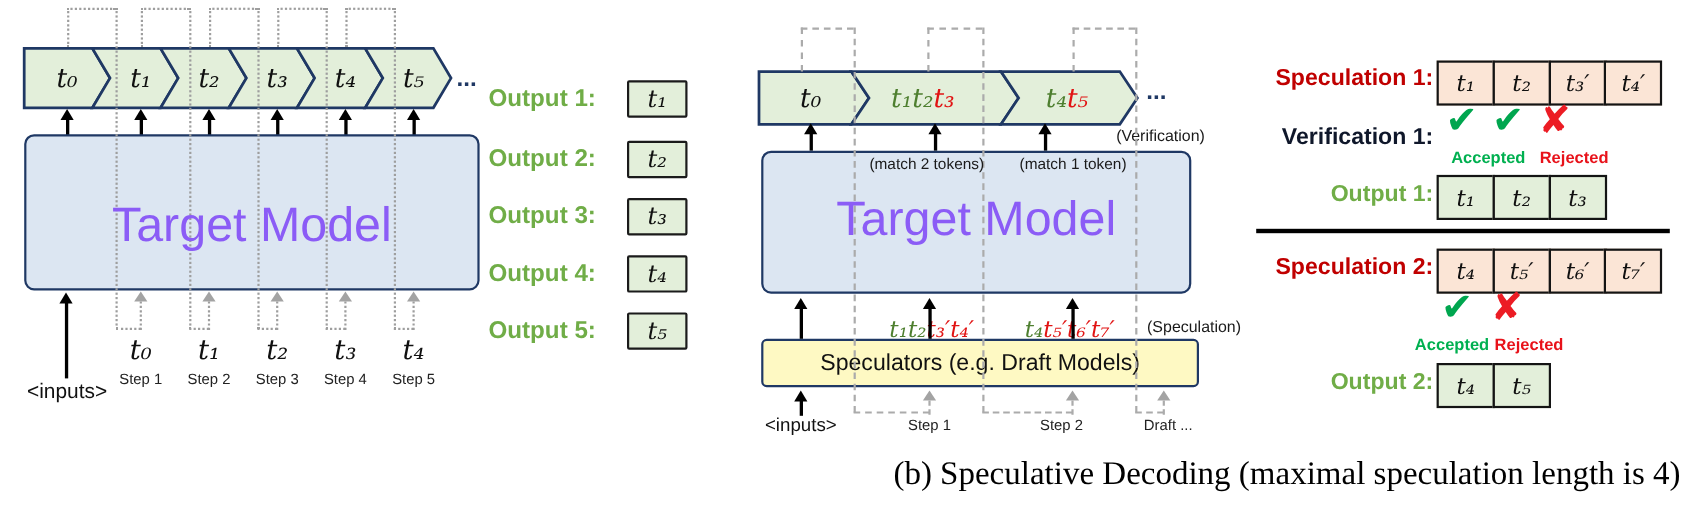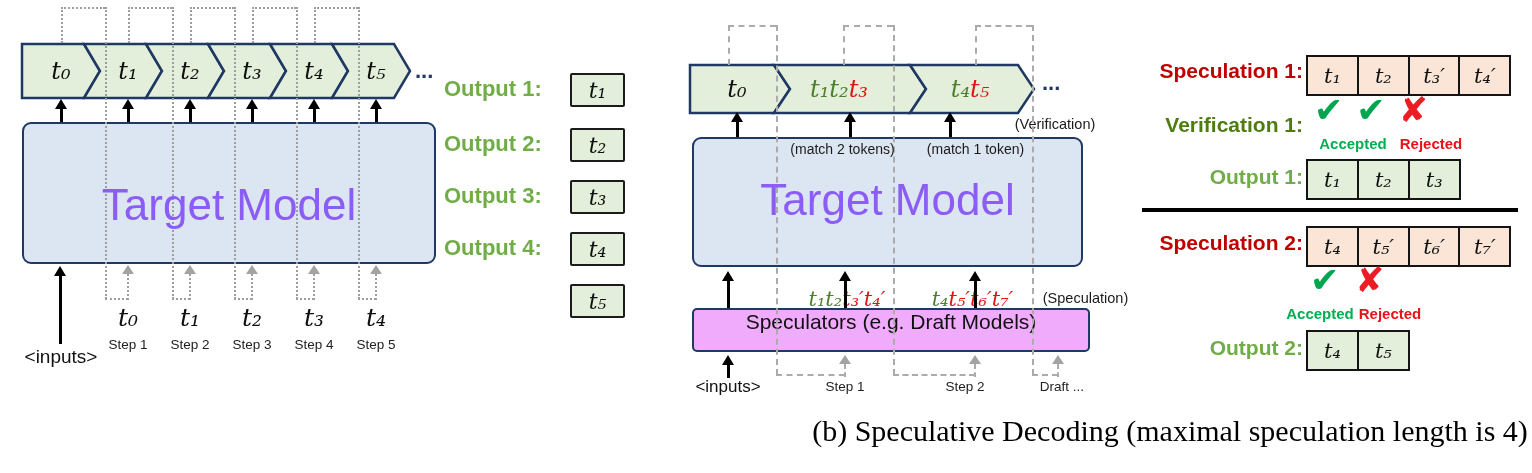--- a/index.html
+++ b/index.html
@@ -3,22 +3,22 @@
 <meta charset="utf-8">
 <style>
   html,body{margin:0;padding:0;background:#fff;}
   .stage{position:relative;width:1532px;height:473px;background:#ffffff;
          font-family:"Liberation Sans",sans-serif;overflow:hidden;}
   .abs{position:absolute;}
   .math{font-family:"DejaVu Serif","DejaVu Sans",serif;font-style:italic;color:#101010;}
   
   .mbox{border:2.5px solid #1F3864;border-radius:9px;background:#DCE6F2;
         display:flex;align-items:center;justify-content:center;box-sizing:border-box;}
-  .sbox{border:2.2px solid #1F3864;border-radius:5px;background:#f0abfc;
-        display:flex;align-items:flex-start;justify-content:center;box-sizing:border-box;}
+  .sbox{border:2.2px solid #1F3864;border-radius:5px;background:#fef9c3;
+        display:flex;align-items:center;justify-content:center;box-sizing:border-box;}
   .model-text{font-size:44px;color:#8b5cf6;}
   .spec-text{font-size:21px;color:#111;}
   
   .bline{position:absolute;width:2.5px;background:#000;}
   .bhead{position:absolute;width:0;height:0;border-left:6.5px solid transparent;
          border-right:6.5px solid transparent;border-bottom:10px solid #000;}
   .gline-dot{position:absolute;width:0;border-left:2.5px dotted #9e9e9e;}
   .gline-dash{position:absolute;width:0;border-left:2.5px dashed #ababab;}
   .ghead{position:absolute;width:0;height:0;border-left:6px solid transparent;
          border-right:6px solid transparent;border-bottom:9px solid #a3a3a3;}
@@ -37,21 +37,21 @@
   .cap{font-family:"Liberation Serif",serif;font-size:30px;color:#000;text-align:center;}
   .note{font-size:14px;color:#1a1a1a;text-align:center;}
   .small-step{font-size:13.5px;color:#222;text-align:center;}
   .inputs-label{font-size:19px;color:#111;}
   .tok-black{color:#101010;}
   .tok-green{color:#4E7F2F;}
   .tok-red{color:#E11414;}
   .spec-lab{font-size:21px;text-align:center;font-family:"DejaVu Serif","DejaVu Sans",serif;font-style:italic;}
   
   .r-label{font-weight:bold;font-size:21px;text-align:right;}
-  .spec-c{color:#C00000;} .ver-c{color:#4d7c0f;} .out-c{color:#70AD47;}
+  .spec-c{color:#C00000;} .ver-c{color:#0f172a;} .out-c{color:#70AD47;}
   .cells{display:flex;}
   .cell{width:49px;height:37px;border:2.2px solid #141414;margin-left:-2.2px;
         display:flex;align-items:center;justify-content:center;font-size:21px;box-sizing:content-box;}
   .cell:first-child{margin-left:0;}
   .cell.peach{background:#FBE5D6;} .cell.green{background:#E3EFDA;}
   .marks{display:flex;align-items:center;}
   .mark{font-size:35px;font-weight:bold;line-height:1;font-family:"DejaVu Sans",sans-serif;}
   .mark-check{color:#00A64F;} .mark-cross{color:#EC1C24;}
   .acc{color:#00B050;font-weight:bold;font-size:15px;text-align:center;}
   .rej{color:#E8121A;font-weight:bold;font-size:15px;text-align:center;}
@@ -147,20 +147,21 @@
       <span>t₂</span>
     </div>
   <div class="abs out-label" style="left:444px;top:183px;width:116px;">Output 3:</div>
   <div class="abs tok-box math" style="left:570px;top:180px;">
       <span>t₃</span>
     </div>
   <div class="abs out-label" style="left:444px;top:235px;width:116px;">Output 4:</div>
   <div class="abs tok-box math" style="left:570px;top:232px;">
       <span>t₄</span>
     </div>
+  <div class="abs out-label" style="left:444px;top:287px;width:116px;">Output 5:</div>
   <div class="abs tok-box math" style="left:570px;top:284px;">
       <span>t₅</span>
     </div>
 
 
   <svg class="abs" style="left:688px;top:63px;" width="350" height="52" viewBox="0 0 350 52">
     <g fill="#E3EFDA" stroke="#1F3864" stroke-width="2.5">
       <path d="M2,2 L86,2 L102,26 L86,50 L2,50 Z"></path>
       <path d="M86,2 L222,2 L238,26 L222,50 L86,50 L102,26 Z"></path>
       <path d="M222,2 L330,2 L346,26 L330,50 L222,50 L238,26 Z"></path>

